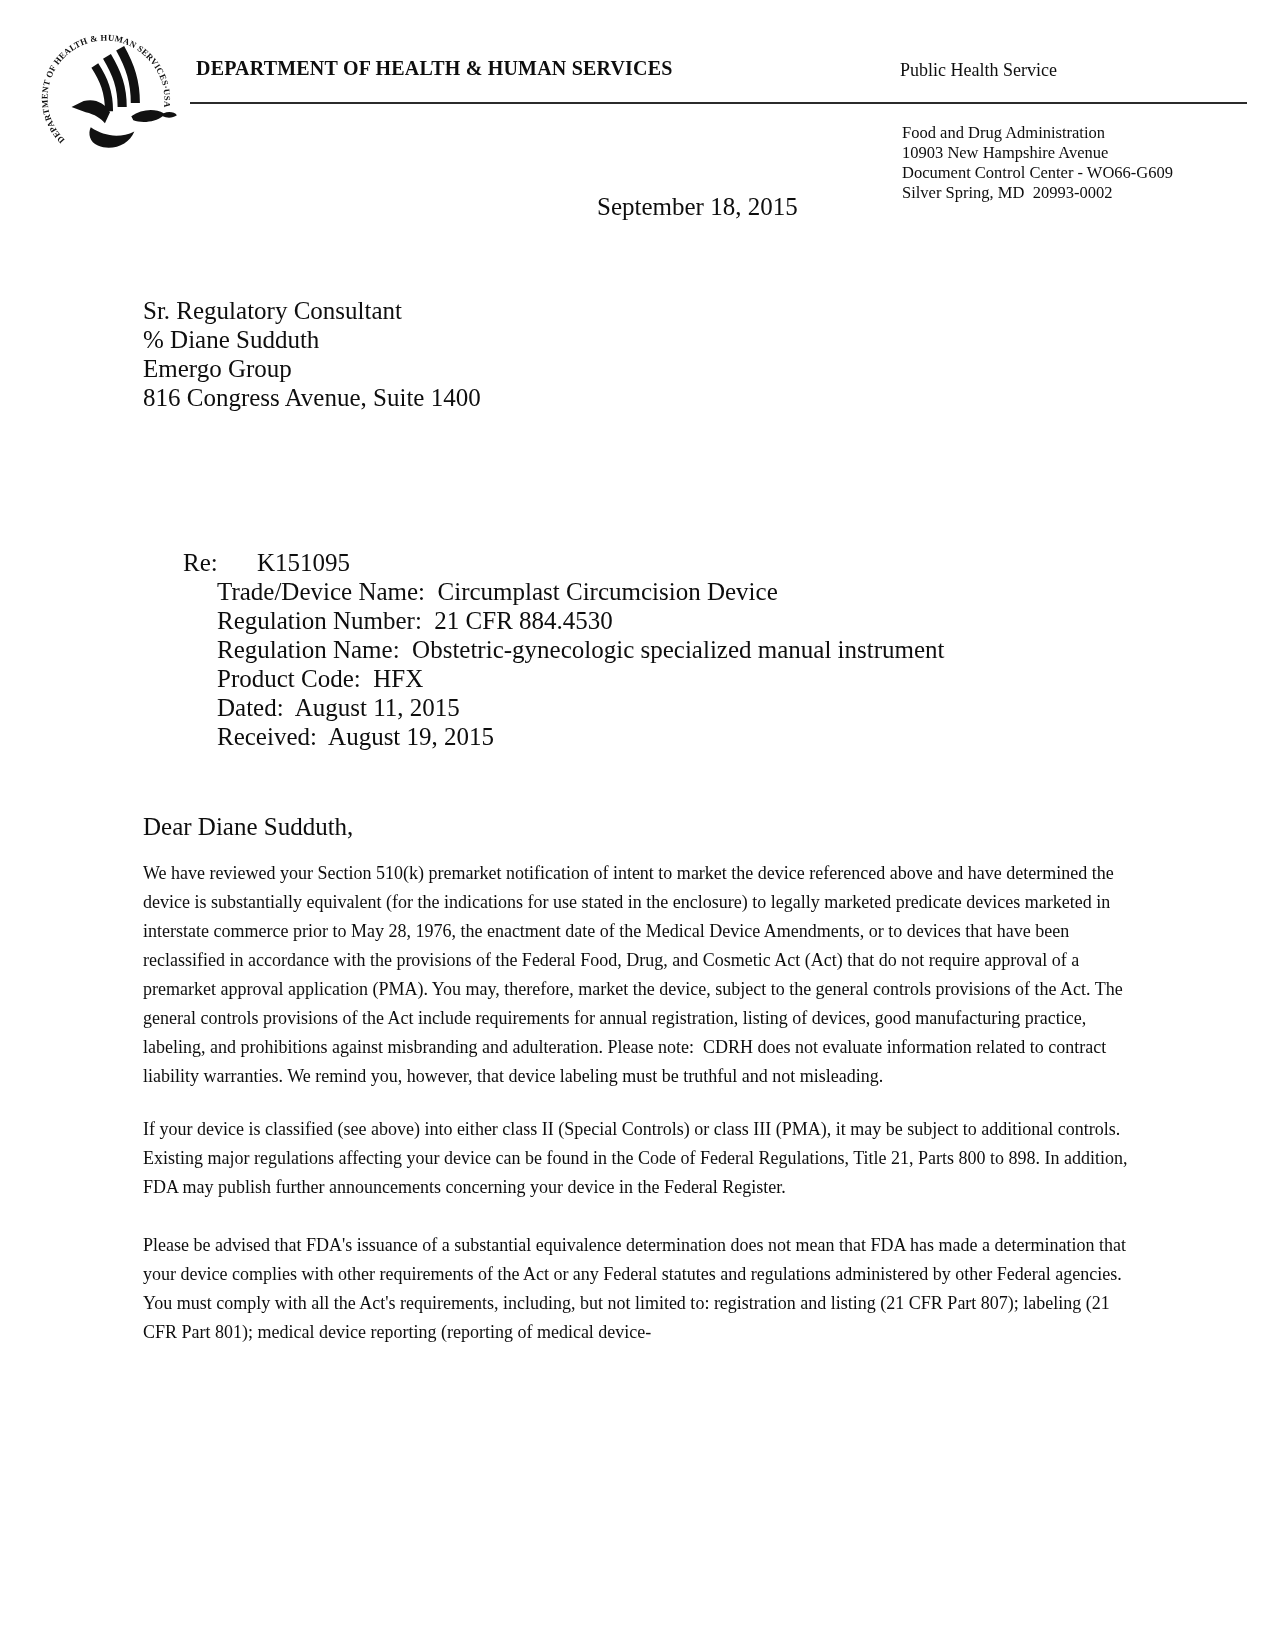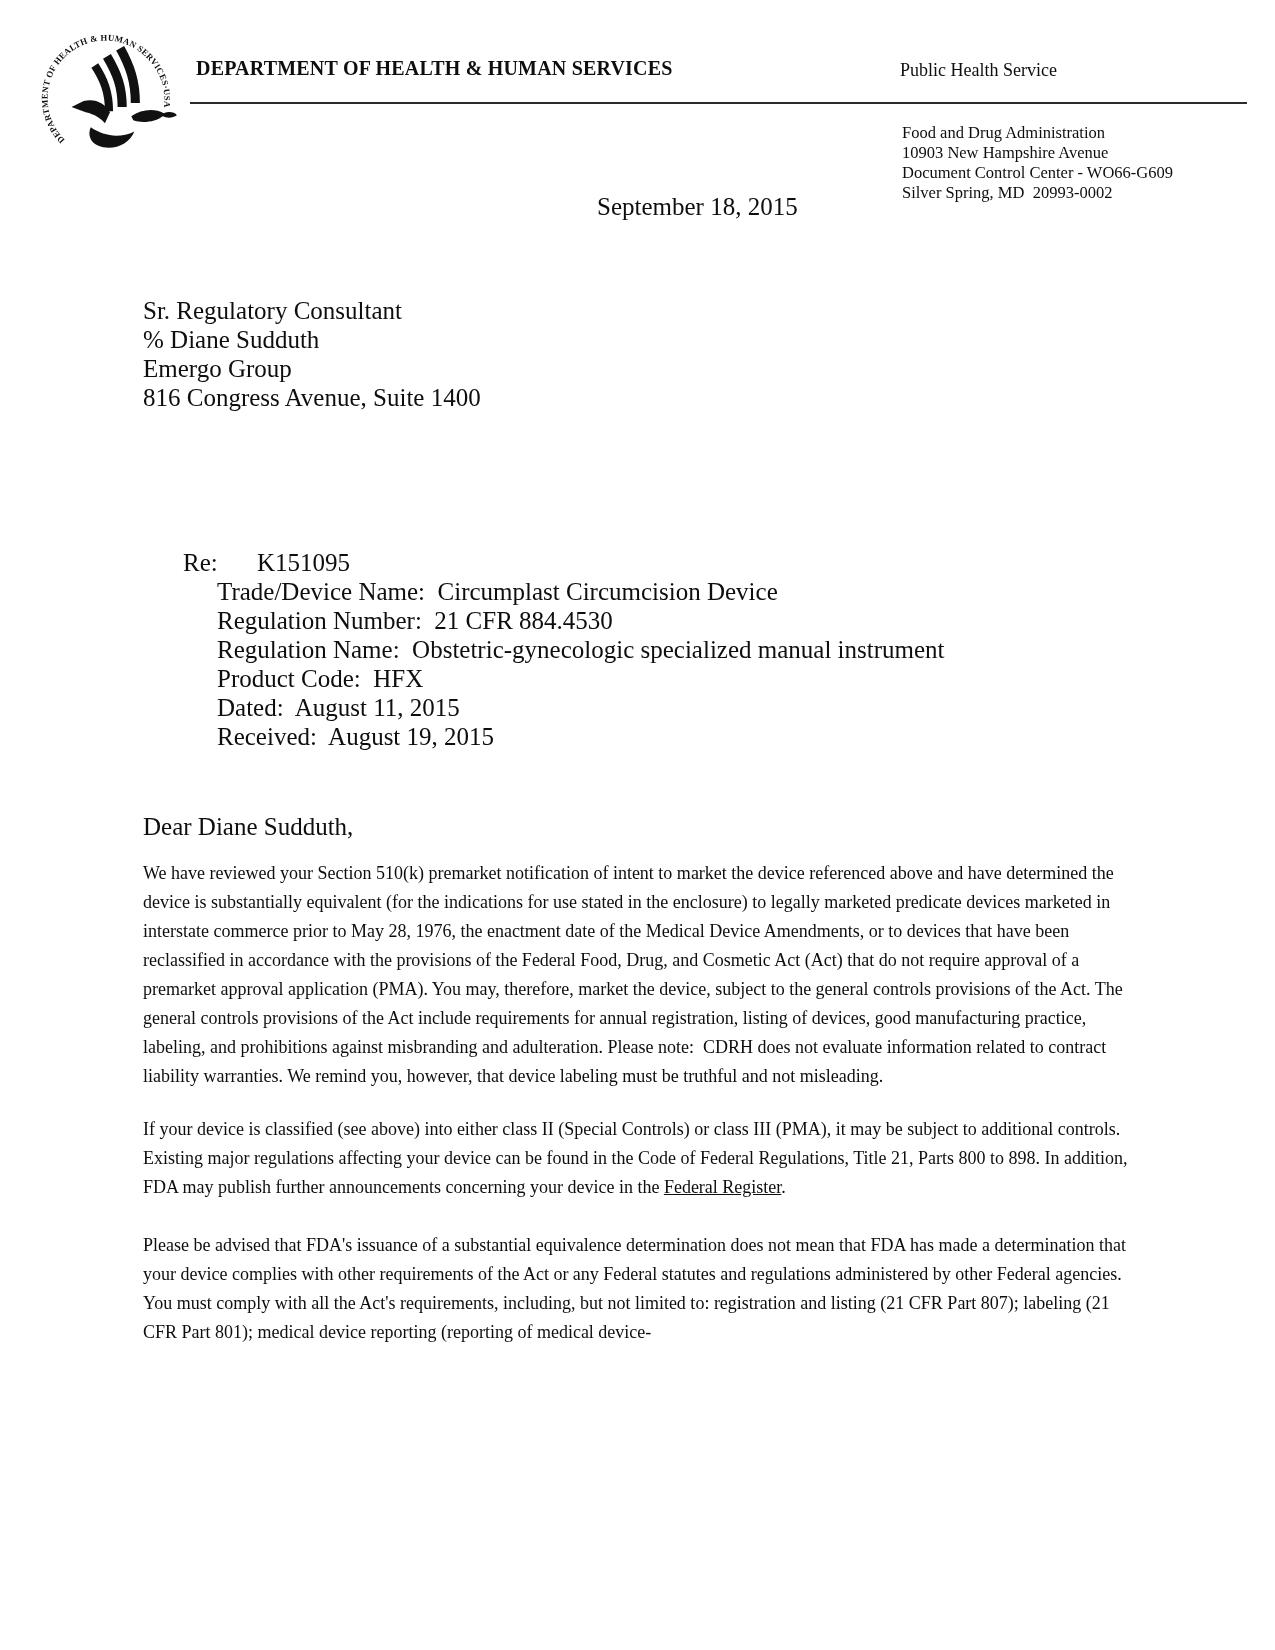--- a/index.html
+++ b/index.html
@@ -101,21 +101,21 @@
     left: 143px;
     top: 839px;
     width: 996px;
     font-size: 18px;
     line-height: 29px;
     margin-top: 20px;
   }
   .body-text p { white-space: pre-wrap; }
   .body-text p.p1 { margin-bottom: 24px; }
   .body-text p.p2 { margin-bottom: 29px; }
-  .underlined { text-decoration: underline; }
+  .underlined { }
 
   
   .logo svg { width: 100%; height: 100%; }
   .logo .ring-text {
     font-family: "Liberation Serif", "DejaVu Serif", serif;
     font-size: 8.6px;
     font-weight: bold;
     letter-spacing: 0.3px;
     fill: #111;
   }

